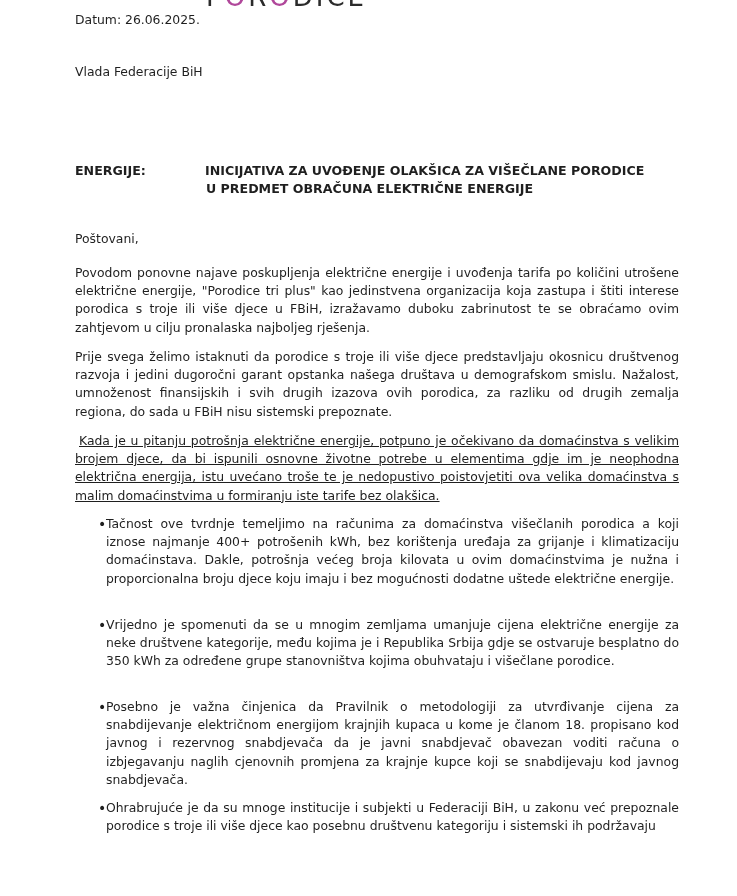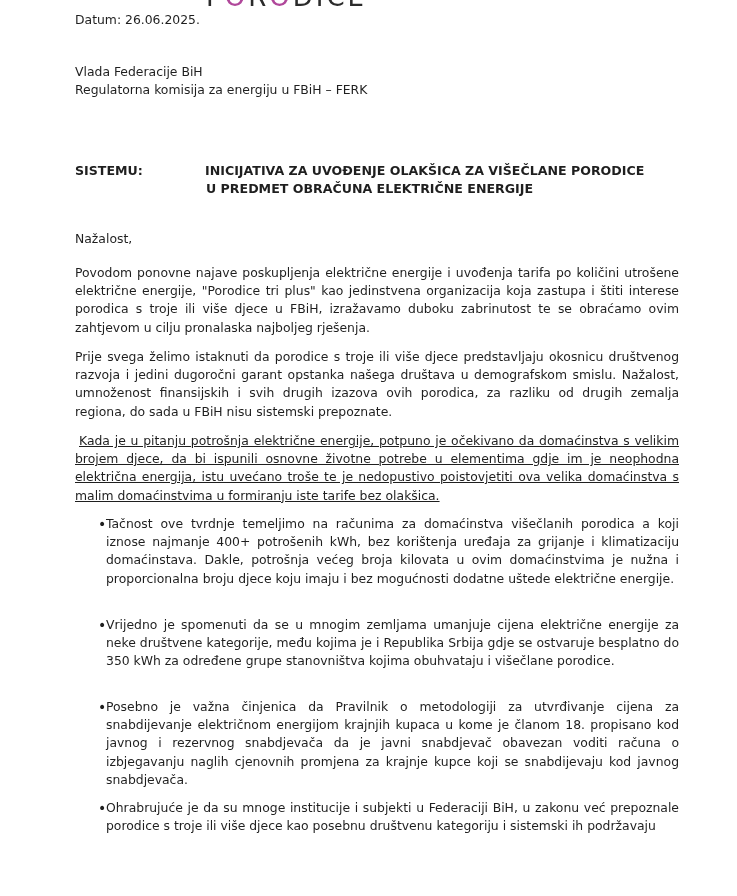--- a/index.html
+++ b/index.html
@@ -45,33 +45,32 @@
 <div class="logo">
   <span>P</span><span class="accent">O</span><span>R</span><span class="accent">O</span><span>DICE</span>
 </div>
 
 <div class="block" style="top:11px;">
   <div class="line">Datum: 26.06.2025.</div>
 </div>
 
 <div class="block" style="top:63px;">
   <div class="line">Vlada Federacije BiH</div>
-  <div class="line">Regulatorna komisija za energiju u FBiH – FERK</div>
 </div>
 
 <div class="subject">
-  <div class="label">SISTEMU:</div>
+  <div class="label">ENERGIJE:</div>
   <div class="title">
     <div>INICIJATIVA ZA UVOĐENJE OLAKŠICA ZA VIŠEČLANE PORODICE</div>
     <div style="padding-left:1px;">U PREDMET OBRAČUNA ELEKTRIČNE ENERGIJE</div>
   </div>
 </div>
 
 <div class="block" style="top:230px;">
-  <div class="line">Nažalost,</div>
+  <div class="line">Poštovani,</div>
 </div>
 
 <p class="para" style="top:264px;">Povodom ponovne najave poskupljenja električne energije i uvođenja tarifa po količini utrošene električne energije, "Porodice tri plus" kao jedinstvena organizacija koja zastupa i štiti interese porodica s troje ili više djece u FBiH, izražavamo duboku zabrinutost te se obraćamo ovim zahtjevom u cilju pronalaska najboljeg rješenja.</p>
 <p class="para" style="top:348px;">Prije svega želimo istaknuti da porodice s troje ili više djece predstavljaju okosnicu društvenog razvoja i jedini dugoročni garant opstanka našega društava u demografskom smislu. Nažalost, umnoženost finansijskih i svih drugih izazova ovih porodica, za razliku od drugih zemalja regiona, do sada u FBiH nisu sistemski prepoznate.</p>
 <p class="para indent" style="top:432px;text-decoration:underline;">Kada je u pitanju potrošnja električne energije, potpuno je očekivano da domaćinstva s velikim brojem djece, da bi ispunili osnovne životne potrebe u elementima gdje im je neophodna električna energija, istu uvećano troše te je nedopustivo poistovjetiti ova velika domaćinstva s malim domaćinstvima u formiranju iste tarife bez olakšica.</p>
 
 <ul class="bullets" style="top:0;">
   <li style="top:515px;">
     <span class="dot">•</span>
     <span class="text">Tačnost ove tvrdnje temeljimo na računima za domaćinstva višečlanih porodica a koji iznose najmanje 400+ potrošenih kWh, bez korištenja uređaja za grijanje i klimatizaciju domaćinstava. Dakle, potrošnja većeg broja kilovata u ovim domaćinstvima je nužna i proporcionalna broju djece koju imaju i bez mogućnosti dodatne uštede električne energije.</span>

